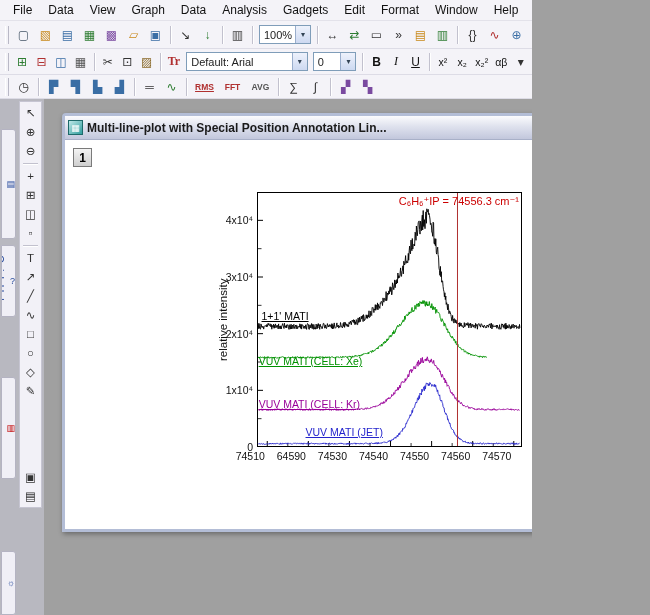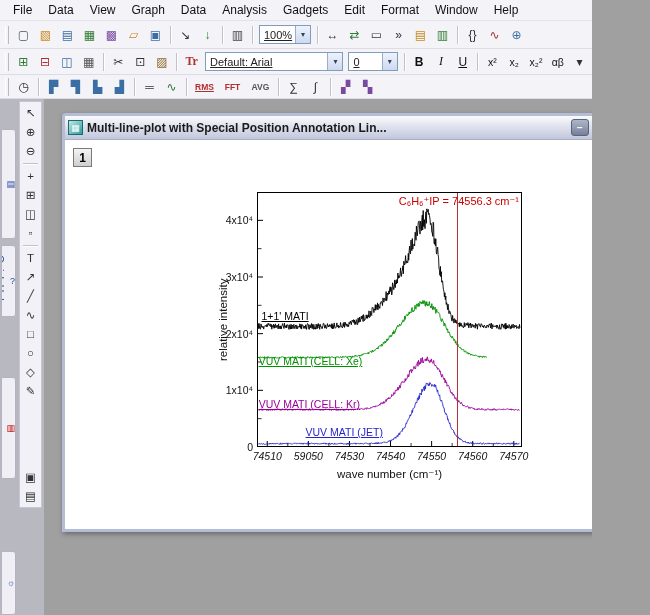--- a/index.html
+++ b/index.html
@@ -1,38 +1,38 @@
 <!DOCTYPE html>
 <html><head>
 <meta charset="utf-8">
 <style>
   *{box-sizing:border-box;}
   html,body{margin:0;padding:0;width:650px;height:615px;overflow:hidden;
     font-family:"Liberation Sans","DejaVu Sans",sans-serif;background:#a0a0a0;}
-  #app{position:relative;width:592px;height:615px;background:#b91c1c;}
+  #app{position:relative;width:532px;height:615px;background:#b91c1c;}
   #menubar{position:absolute;left:0;top:0;right:0;height:21px;background:#f4f3f8;
     display:flex;align-items:center;padding-left:6px;gap:2px;border-bottom:1px solid #e3e2ea;}
   .mitem{font-size:12px;color:#111;padding:2px 7px;white-space:nowrap;cursor:default;}
   .toolbar{position:absolute;left:0;right:0;display:flex;align-items:center;
     background:#f4f3f8;border-bottom:1px solid #dddce6;padding:0 2px;gap:1px;}
   #tb1{top:21px;height:28px;}
   #tb2{top:49px;height:26px;}
   #tb3{top:75px;height:24px;}
   .grip{width:4px;height:18px;border-left:1px solid #ffffff;border-right:1px solid #b9b8c6;margin:0 3px;}
   .tdiv{width:1px;height:18px;background:#c2c1ce;margin:0 3px;box-shadow:1px 0 0 #ffffff;}
   .ticon{width:21px;height:21px;display:flex;align-items:center;justify-content:center;
     font-size:12px;color:#333;border:1px solid transparent;border-radius:2px;}
   .ticon.txt{width:27px;font-size:8.5px;font-weight:bold;letter-spacing:0;}
   .ticon.serif{font-family:"Liberation Serif",serif;font-weight:bold;}
   .ticon.fb{font-weight:bold;}
   .ticon.fi{font-style:italic;font-family:"Liberation Serif",serif;}
   .ticon.fu{text-decoration:underline;}
   .ticon.fs{font-size:10.5px;}
   .combo{height:19px;background:#fff;border:1px solid #7f9db9;display:flex;align-items:center;margin:0 2px;}
-  .combo .cval{flex:1;padding:0 4px;font-size:11px;color:#222;white-space:nowrap;overflow:hidden;text-decoration:underline;}
+  .combo .cval{flex:1;padding:0 4px;font-size:11px;color:#222;white-space:nowrap;overflow:hidden;}
   .combo .carr{width:15px;height:100%;background:linear-gradient(#eef2fc,#cdd9f1);
     border-left:1px solid #9aaecc;display:flex;align-items:center;justify-content:center;
     font-size:8px;color:#345;}
   #leftdock{position:absolute;left:0;top:99px;bottom:0;width:44px;background:#b8b8c0;}
   #tabstrip{position:absolute;left:0;top:0;width:18px;bottom:0;background:#b8b8c0;}
   .vtab{position:absolute;left:1px;width:15px;background:#f0eff6;border:1px solid #b4b3c2;
     border-radius:0 3px 3px 0;writing-mode:vertical-rl;font-size:10.5px;
     display:flex;flex-direction:column;align-items:center;padding:4px 0;gap:4px;overflow:hidden;}
   .vtab .tico{writing-mode:horizontal-tb;font-size:9px;line-height:10px;}
   .vtab .tlabel{white-space:nowrap;}
@@ -64,21 +64,21 @@
   .gtitle{position:absolute;left:150px;right:8px;top:17px;text-align:center;
     font-size:12px;color:#1a1a1a;letter-spacing:0.2px;white-space:nowrap;}
   .ylabel{position:absolute;left:152px;top:52px;height:255px;writing-mode:vertical-rl;
     transform:rotate(180deg);text-align:center;font-size:11.5px;color:#111;}
   #yticks{position:absolute;left:138px;top:52px;width:50px;height:255px;}
   .yt{position:absolute;right:0;font-size:10.5px;color:#111;white-space:nowrap;}
   #plot{position:absolute;left:192px;top:52px;width:265px;height:255px;}
   #plot svg{position:absolute;left:0;top:0;}
   .annot{position:absolute;right:3px;top:3px;font-size:11px;white-space:nowrap;}
   .clabel{position:absolute;font-size:10.5px;white-space:nowrap;text-decoration:underline;}
-  #xticks{position:absolute;left:192px;top:310px;width:265px;height:13px;font-style:italic;}
+  #xticks{position:absolute;left:175px;top:310px;width:265px;height:13px;}
   .xt{position:absolute;transform:translateX(-50%);font-size:10.5px;color:#111;white-space:nowrap;}
   .xlabel{position:absolute;left:192px;width:265px;top:327px;text-align:center;font-size:11.5px;color:#111;}
   .vscroll{position:absolute;right:0;top:0;width:16px;bottom:0;background:#d4e2f6;border-left:1px solid #b9c8e2;}
   .sbtn{position:absolute;left:0;width:15px;height:15px;background:linear-gradient(#f2f6fe,#c2d3ef);
     border:1px solid #93aed6;border-radius:2px;display:flex;align-items:center;justify-content:center;
     font-size:7px;color:#35558a;}
   .sbtn.sup{top:0;}
   .sbtn.sdown{bottom:0;}
   .sthumb{position:absolute;left:1px;top:16px;width:13px;height:52px;
     background:linear-gradient(90deg,#cfe0f8,#aac4ea);border:1px solid #8fadd8;border-radius:2px;}
@@ -280,28 +280,27 @@
                 <line x1="200.49612403101972" y1="1" x2="200.49612403101972" y2="254" stroke="#b03030" stroke-width="1"></line>
               </svg>
             <div class="annot" style="color: rgb(204, 0, 0);">C₆H₆⁺IP = 74556.3 cm⁻¹</div>
           <span class="clabel" style="left: 4.51938px; top: 117.533px; color: rgb(0, 0, 0);">1+1' MATI</span>
               <span class="clabel" style="left: 1.64341px; top: 162.867px; color: rgb(0, 145, 0);">VUV MATI (CELL: Xe)</span>
               <span class="clabel" style="left: 1.64341px; top: 205.933px; color: rgb(153, 0, 153);">VUV MATI (CELL: Kr)</span>
               <span class="clabel" style="left: 4.51938px; top: 234.267px; color: rgb(36, 36, 204); margin-left: 44px;">VUV MATI (JET)</span>
             </div>
           <div id="xticks">
               <span class="xt" style="left: 10.2713px;">74510</span>
-              <span class="xt" style="left: 51.3566px;">59050</span>
+              <span class="xt" style="left: 51.3566px;">64590</span>
               <span class="xt" style="left: 92.4419px;">74530</span>
               <span class="xt" style="left: 133.527px;">74540</span>
               <span class="xt" style="left: 174.612px;">74550</span>
               <span class="xt" style="left: 215.698px;">74560</span>
               <span class="xt" style="left: 256.783px;">74570</span>
             </div>
-          <div class="xlabel">wave number (cm⁻¹)</div>
         </div>
         <div class="vscroll">
           <div class="sbtn sup">▲</div>
           <div class="sthumb"></div>
           <div class="sbtn sdown">▼</div>
         </div>
       </div>
     </div>
   </div>
 </div>

